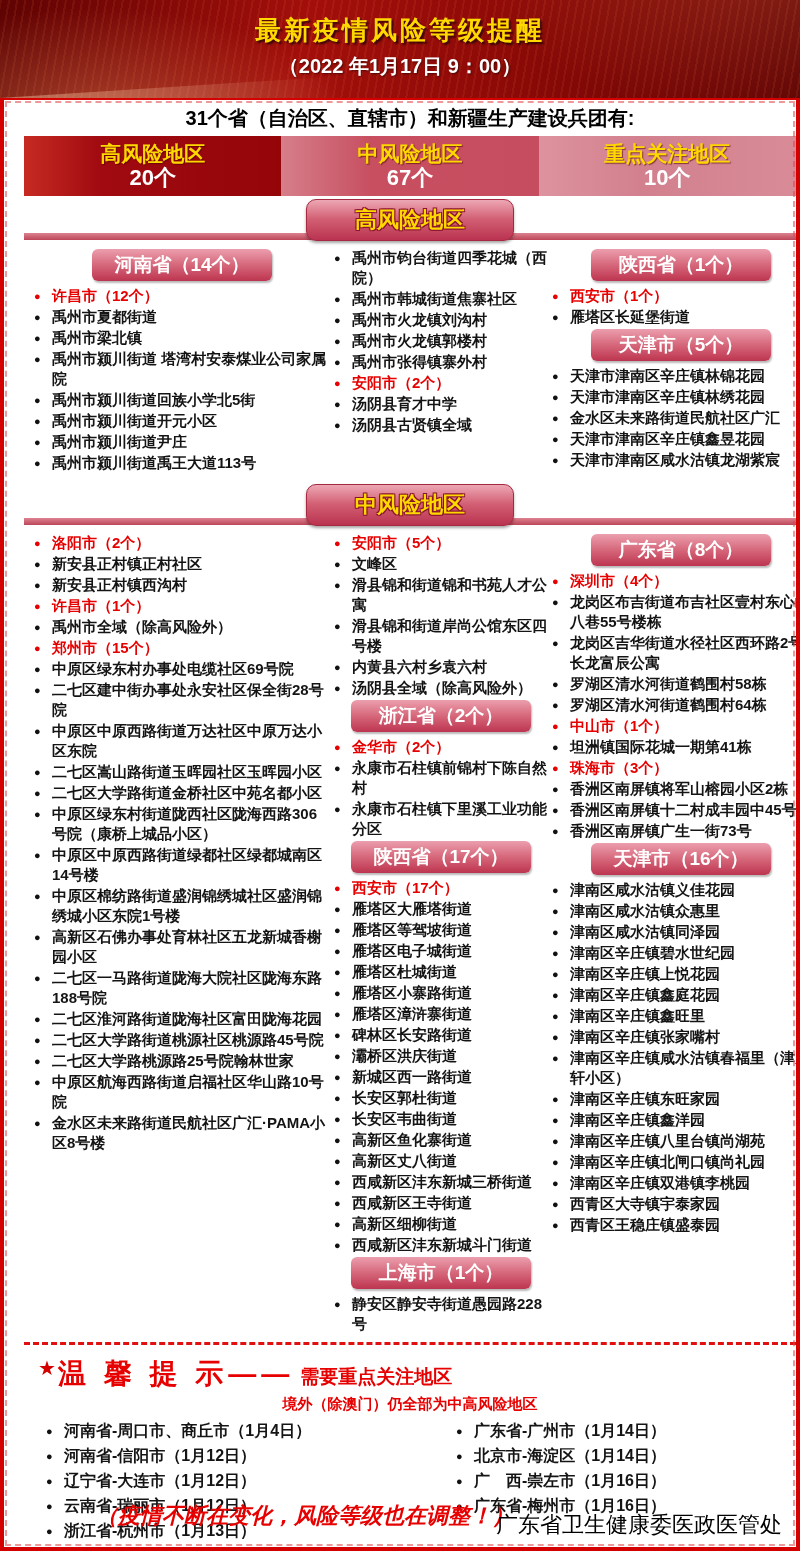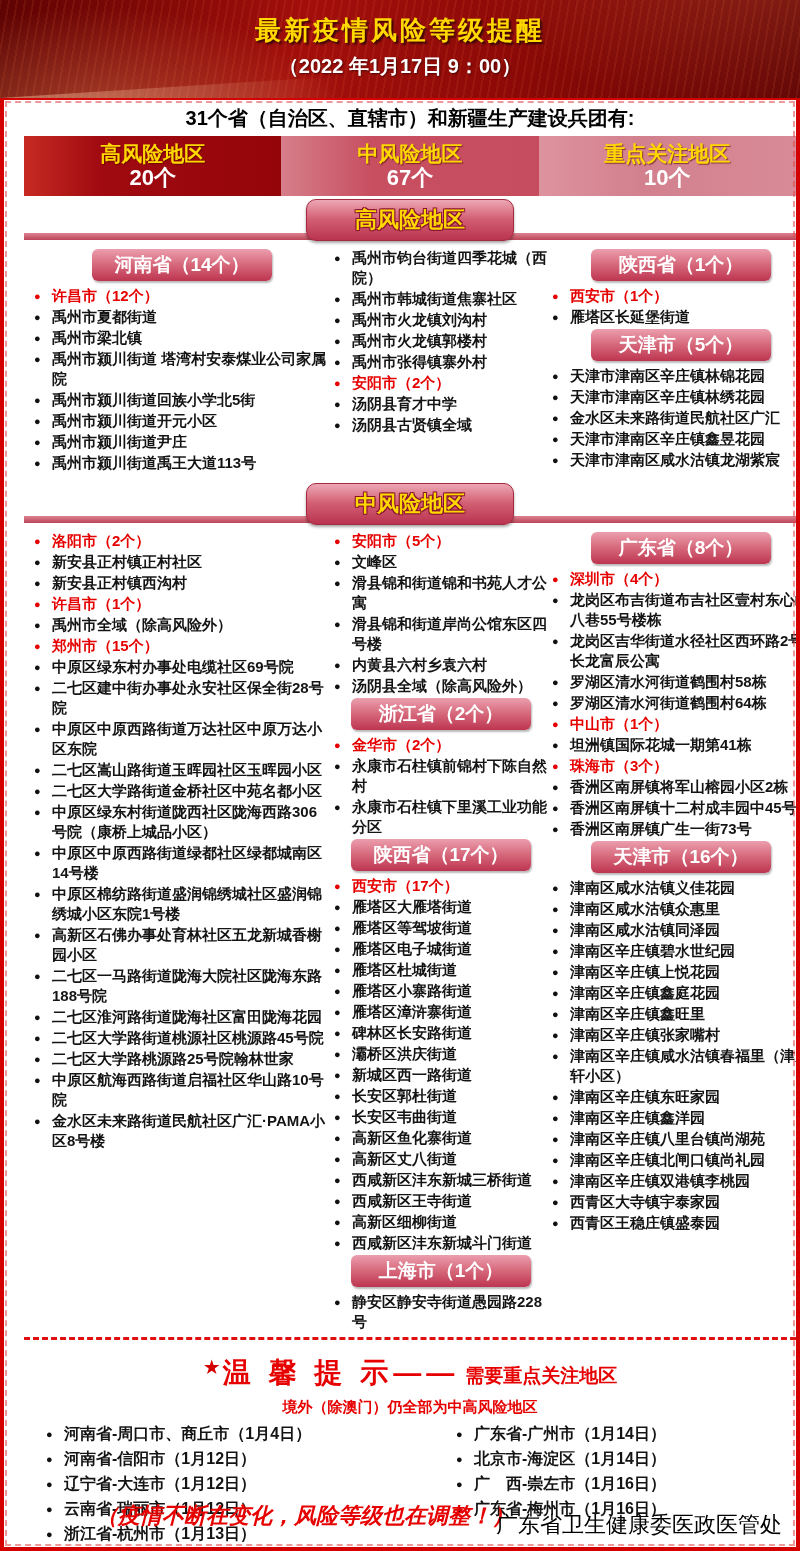--- a/index.html
+++ b/index.html
@@ -67,21 +67,21 @@
         font-weight:bold; font-size:15px; line-height:20px; }
   .li .bullet { flex:0 0 18px; font-size:11px; line-height:20px; }
   .li .txt { flex:1; }
   .li.city { color:#e60000; }
   .li.city .bullet { color:#e60000; }
   .li.loc { color:#141414; }
   .li.loc .bullet { color:#111; }
 
   
   .tips { flex:1; border-top:3px dashed #e01010; position:relative; padding:6px 14px 0; }
-  .tips-head { text-align:center; line-height:42px; white-space:nowrap; }
+  .tips-head { text-align:left; line-height:34px; white-space:nowrap; }
   .tips-star { color:#d40000; font-size:20px; vertical-align:8px; margin-right:2px; }
   .tips-title { font-size:28px; font-weight:bold; color:#e60000; letter-spacing:5px; }
   .tips-tag { font-size:19px; font-weight:bold; color:#e60000; margin-left:6px; }
   .tips-note { text-align:center; font-size:15px; font-weight:bold; color:#e60000; line-height:18px; }
   .tips-cols { display:flex; padding:5px 4px 0 8px; }
   .tips-col { overflow:hidden; }
   .tips-col.left { width:56%; } .tips-col.right { width:44%; }
   .tips-col .li { font-size:16px; line-height:24px; margin:1px 0; }
   .tips-col .li .bullet { line-height:24px; }
   .closing { position:absolute; left:40px; right:250px; bottom:16px; text-align:center;

